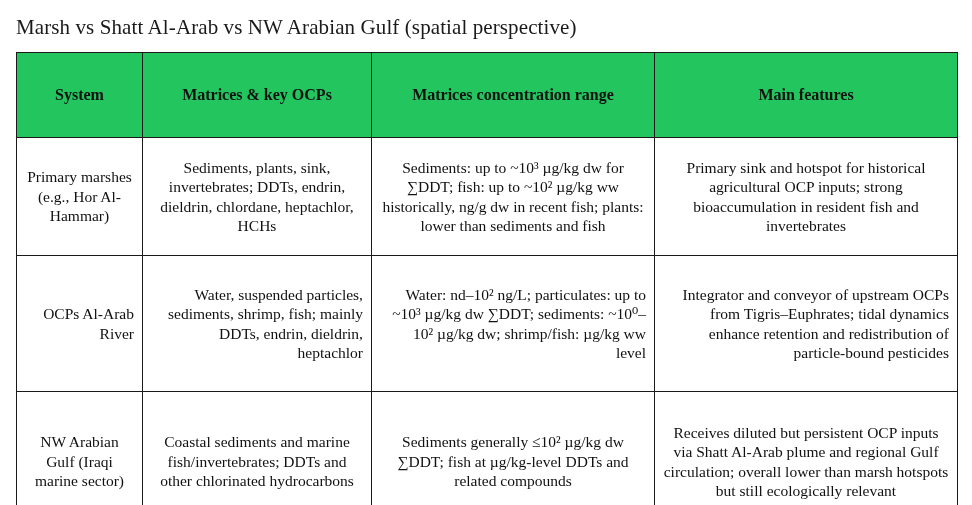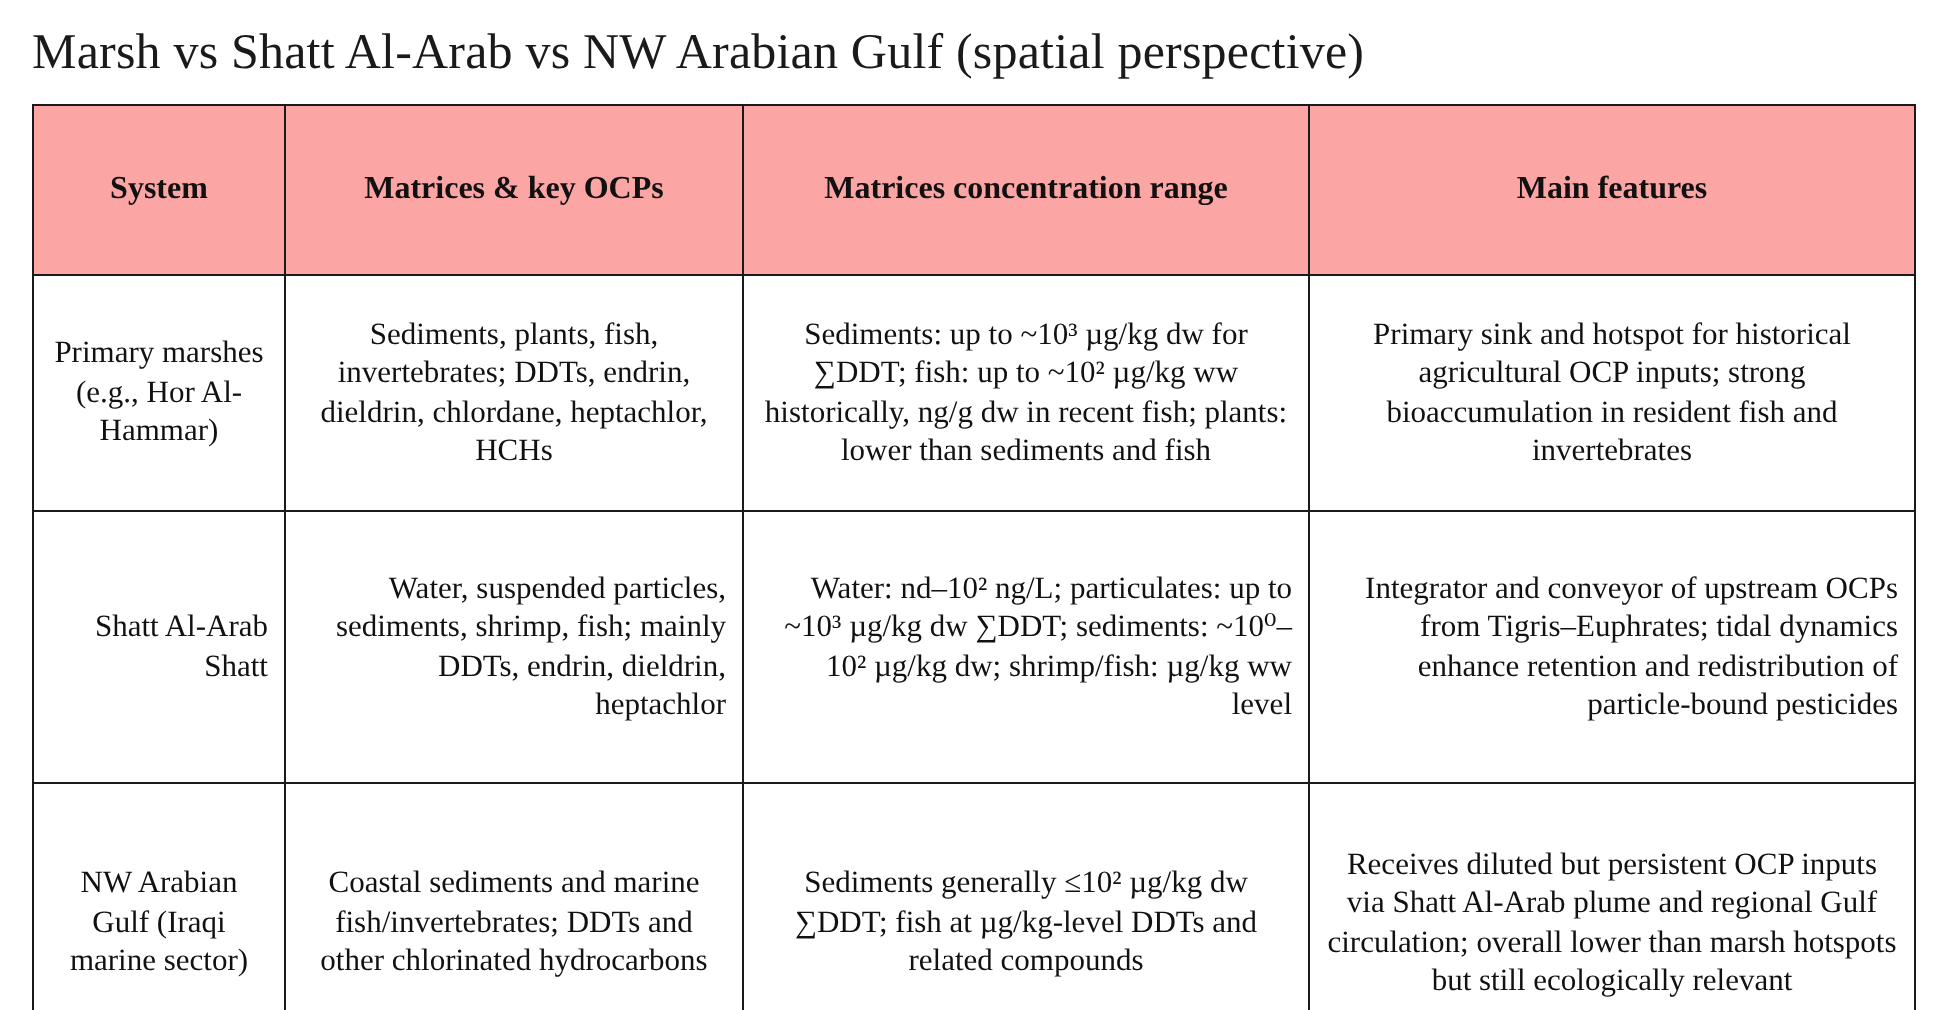--- a/index.html
+++ b/index.html
@@ -17,21 +17,21 @@
   .page {
     position: relative;
     width: 972px;
     height: 505px;
     box-sizing: border-box;
   }
   .page-title {
     position: absolute;
     left: 16px;
     top: 14px;
-    font-size: 25px;
+    font-size: 21px;
     line-height: 26px;
     font-weight: 400;
     color: #1a1a1a;
     white-space: nowrap;
     letter-spacing: 0.1px;
   }
   .table-wrap {
     position: absolute;
     left: 16px;
     top: 52px;
@@ -51,21 +51,21 @@
   table.data-table th,
   table.data-table td {
     border: 1px solid #1a1a1a;
     text-align: center;
     vertical-align: middle;
     padding: 6px 8px;
     font-size: 15.5px;
     line-height: 19.5px;
   }
   table.data-table thead th {
-    background: #fca5a5;
+    background: #22c55e;
     font-weight: 700;
     font-size: 16px;
     height: 72px;
     padding: 6px 10px;
   }
   table.data-table tbody td {
     background: #ffffff;
     font-weight: 400;
   }
   tbody tr.row-1 td { height: 105px; }
@@ -99,32 +99,32 @@
           <th>Matrices concentration range</th>
           <th>Main features</th>
         </tr>
       </thead>
       <tbody>
         <tr class="row-1">
           <td>
             <span class="cell-text">Primary marshes (e.g., Hor Al-Hammar)</span>
           </td>
           <td>
-            <span class="cell-text">Sediments, plants, fish, invertebrates; DDTs, endrin, dieldrin, chlordane, heptachlor, HCHs</span>
+            <span class="cell-text">Sediments, plants, sink, invertebrates; DDTs, endrin, dieldrin, chlordane, heptachlor, HCHs</span>
           </td>
           <td>
             <span class="cell-text">Sediments: up to ~10³ µg/kg dw for ∑DDT; fish: up to ~10² µg/kg ww historically, ng/g dw in recent fish; plants: lower than sediments and fish</span>
           </td>
           <td>
             <span class="cell-text">Primary sink and hotspot for historical agricultural OCP inputs; strong bioaccumulation in resident fish and invertebrates</span>
           </td>
         </tr>
         <tr class="row-2">
           <td>
-            <span class="cell-text">Shatt Al-Arab Shatt</span>
+            <span class="cell-text">OCPs Al-Arab River</span>
           </td>
           <td>
             <span class="cell-text">Water, suspended particles, sediments, shrimp, fish; mainly DDTs, endrin, dieldrin, heptachlor</span>
           </td>
           <td>
             <span class="cell-text">Water: nd–10² ng/L; particulates: up to ~10³ µg/kg dw ∑DDT; sediments: ~10⁰–10² µg/kg dw; shrimp/fish: µg/kg ww level</span>
           </td>
           <td>
             <span class="cell-text">Integrator and conveyor of upstream OCPs from Tigris–Euphrates; tidal dynamics enhance retention and redistribution of particle-bound pesticides</span>
           </td>

